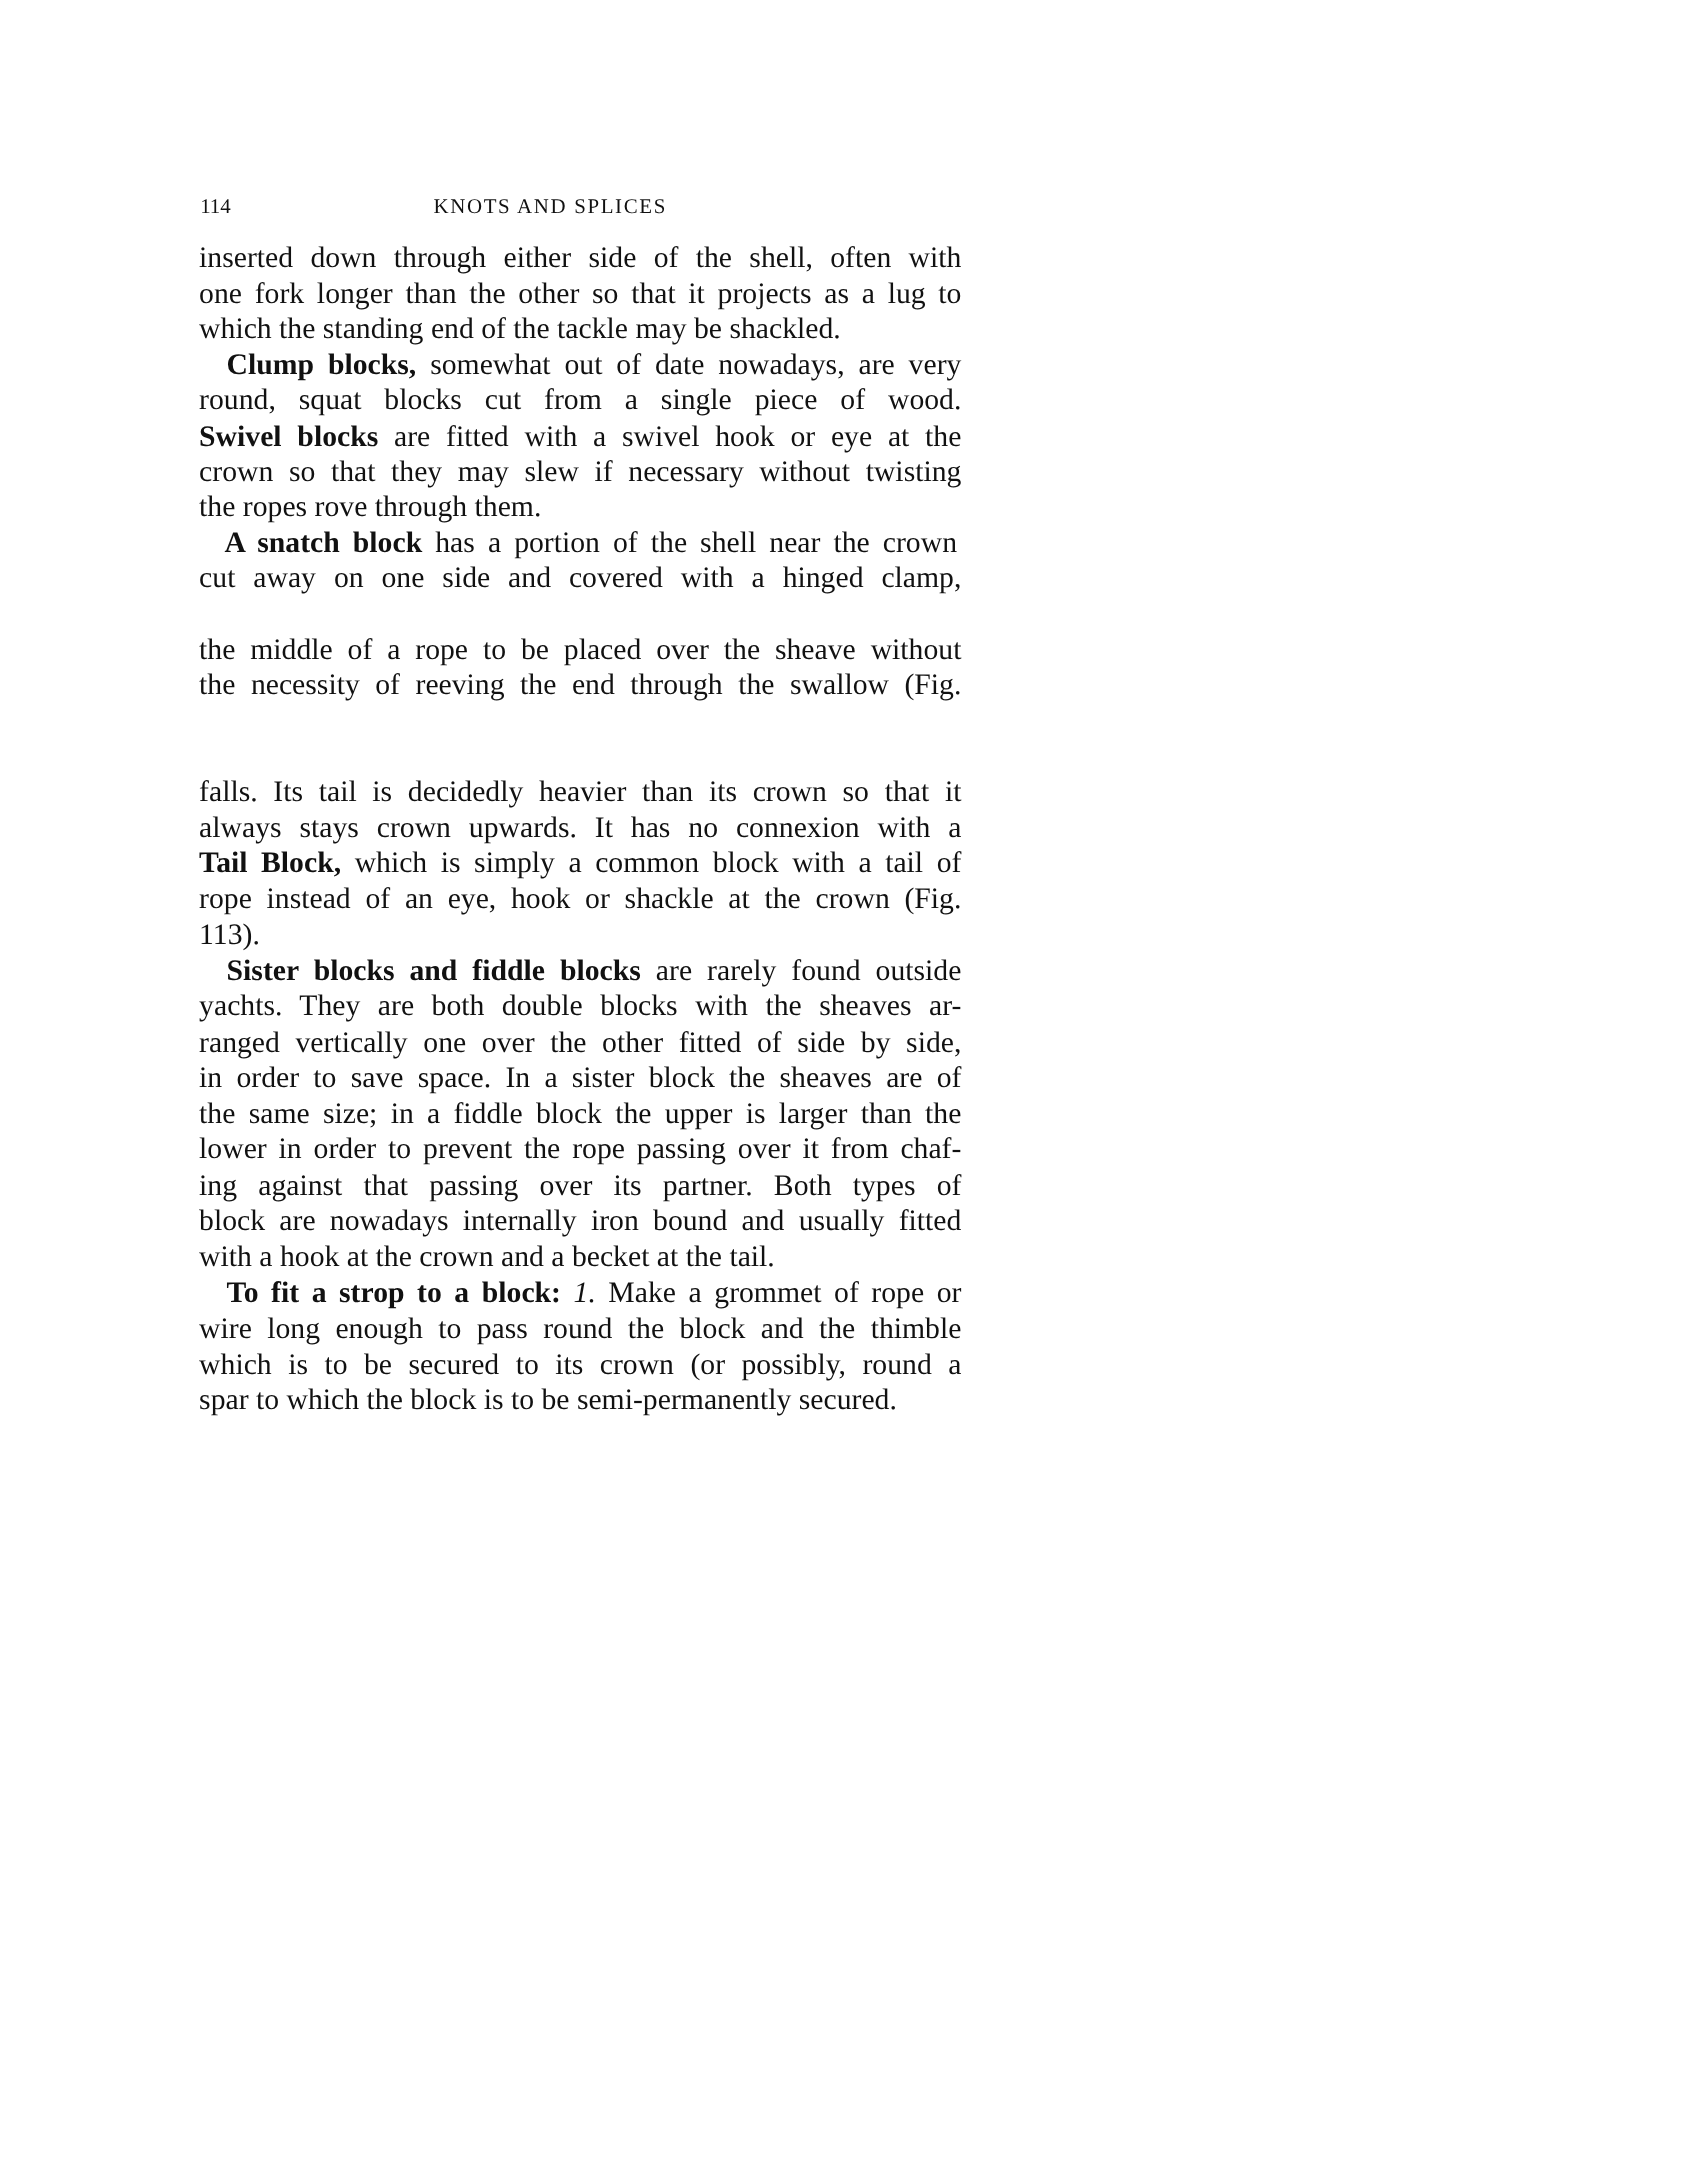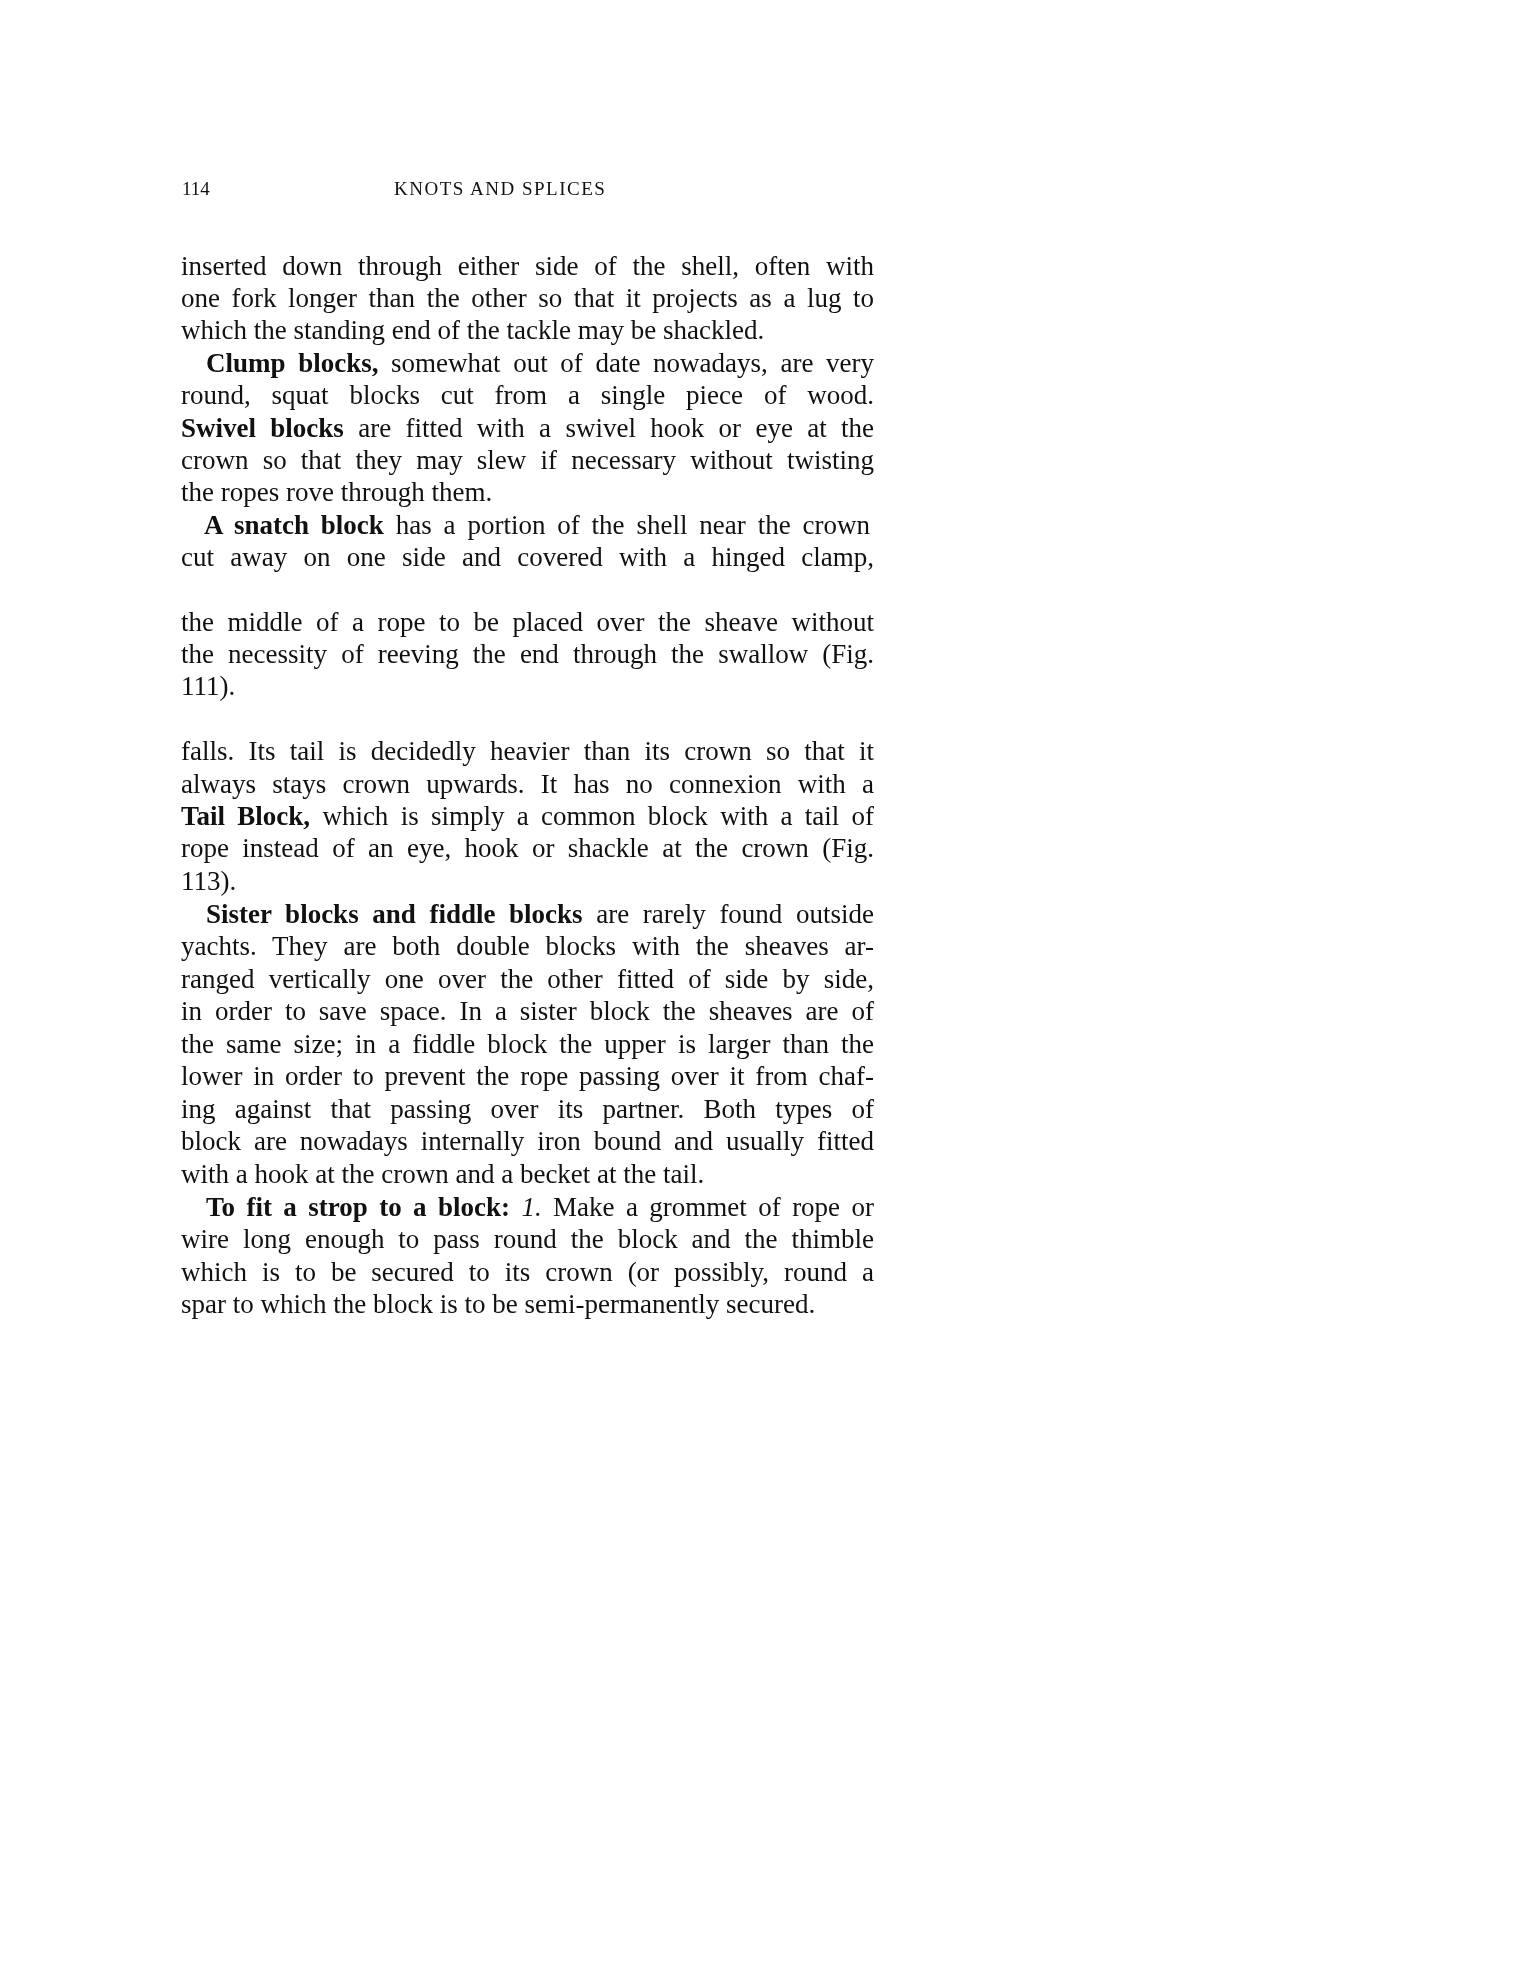--- a/index.html
+++ b/index.html
@@ -45,21 +45,20 @@
   .line {
     position: absolute;
     left: 181px;
     width: 693px;
     height: 32px;
     font-size: 27px;
     line-height: 32px;
     white-space: nowrap;
     text-align: justify;
     text-align-last: justify;
-    margin-top: 32px;
   }
   .line.short {
     text-align: right;
     text-align-last: left;
   }
   .line.indent {
     left: 206px;
     width: 668px;
   }
   .bold {
@@ -86,21 +85,20 @@
   <div class="line indent" style="top:315px"><span class="bold">Clump blocks,</span><span> somewhat out of date nowadays, are very</span></div>
   <div class="line" style="top:347px"><span>round, squat blocks cut from a single piece of wood.</span></div>
   <div class="line" style="top:380px"><span class="bold">Swivel blocks</span><span> are fitted with a swivel hook or eye at the</span></div>
   <div class="line" style="top:412px"><span>crown so that they may slew if necessary without twisting</span></div>
   <div class="line short" style="top:444px"><span>the ropes rove through them.</span></div>
 
   <div class="line indent" style="top:477px; left:204px; width:666px"><span class="bold">A snatch block</span><span> has a portion of the shell near the crown</span></div>
   <div class="line" style="top:509px"><span>cut away on one side and covered with a hinged clamp,</span></div>
   <div class="line" style="top:574px"><span>the middle of a rope to be placed over the sheave without</span></div>
   <div class="line" style="top:606px"><span>the necessity of reeving the end through the swallow (Fig.</span></div>
-  <div class="line short" style="top:638px"><span>111).</span></div>
 
   <div class="line" style="top:703px"><span>falls. Its tail is decidedly heavier than its crown so that it</span></div>
   <div class="line" style="top:736px"><span>always stays crown upwards. It has no connexion with a</span></div>
   <div class="line" style="top:768px"><span class="bold">Tail Block,</span><span> which is simply a common block with a tail of</span></div>
   <div class="line" style="top:800px"><span>rope instead of an eye, hook or shackle at the crown (Fig.</span></div>
   <div class="line short" style="top:833px"><span>113).</span></div>
 
   <div class="line indent" style="top:866px"><span class="bold">Sister blocks and fiddle blocks</span><span> are rarely found outside</span></div>
   <div class="line" style="top:898px"><span>yachts. They are both double blocks with the sheaves ar-</span></div>
   <div class="line" style="top:931px"><span>ranged vertically one over the other fitted of side by side,</span></div>

